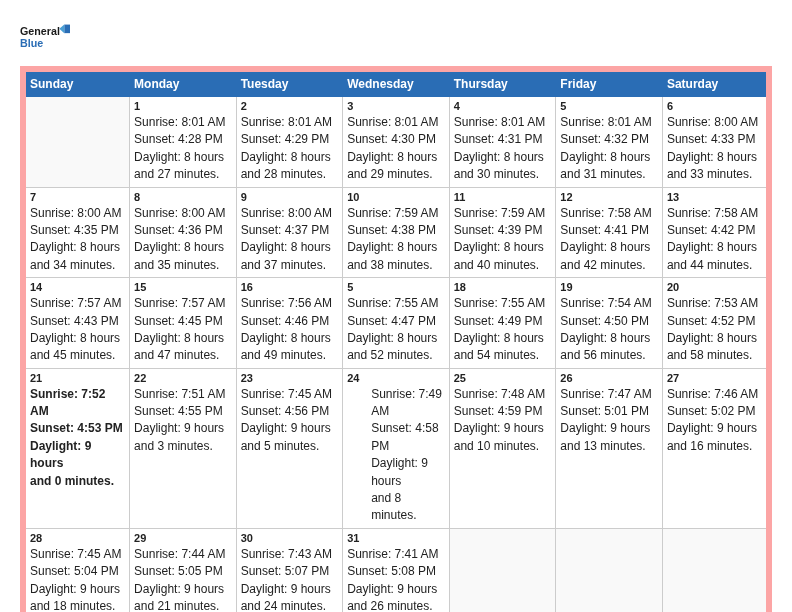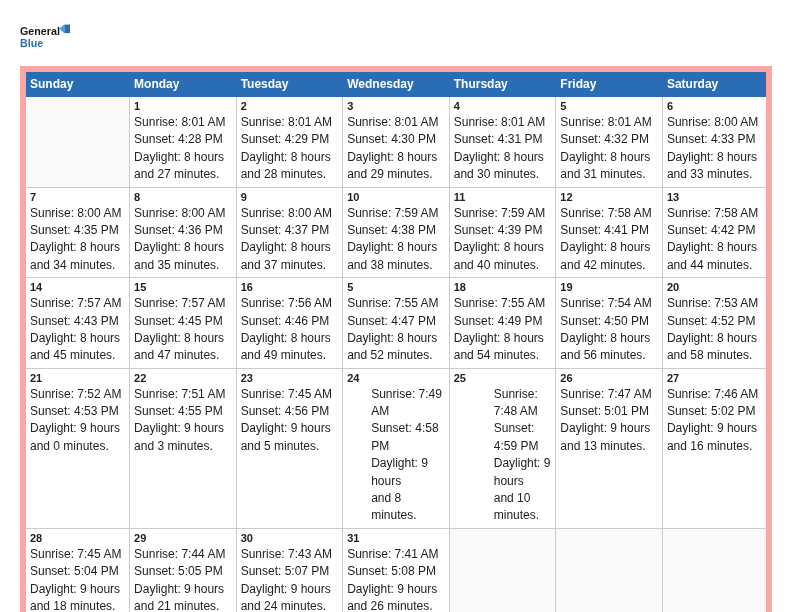--- a/index.html
+++ b/index.html
@@ -254,21 +254,21 @@
             <span class="day-num">20</span>
             <div class="day-info" style="white-space: pre-line;">Sunrise: 7:53 AM
 Sunset: 4:52 PM
 Daylight: 8 hours
 and 58 minutes.</div>
           </td>
         </tr>
         <tr>
           <td>
             <span class="day-num">21</span>
-            <div class="day-info" style="white-space: pre-line;">Sunrise: 7:52 AM
+            <div class="day-info" style="white-space: pre-line; font-weight: bold;">Sunrise: 7:52 AM
 Sunset: 4:53 PM
 Daylight: 9 hours
 and 0 minutes.</div>
           </td>
           <td>
             <span class="day-num">22</span>
             <div class="day-info" style="white-space: pre-line;">Sunrise: 7:51 AM
 Sunset: 4:55 PM
 Daylight: 9 hours
 and 3 minutes.</div>
@@ -282,21 +282,21 @@
           </td>
           <td>
             <span class="day-num">24</span>
             <div class="day-info" style="white-space: pre-line; margin-left: 24px;">Sunrise: 7:49 AM
 Sunset: 4:58 PM
 Daylight: 9 hours
 and 8 minutes.</div>
           </td>
           <td>
             <span class="day-num">25</span>
-            <div class="day-info" style="white-space: pre-line; margin-left: 40px;">Sunrise: 7:48 AM
+            <div class="day-info" style="white-space: pre-line;">Sunrise: 7:48 AM
 Sunset: 4:59 PM
 Daylight: 9 hours
 and 10 minutes.</div>
           </td>
           <td>
             <span class="day-num">26</span>
             <div class="day-info" style="white-space: pre-line;">Sunrise: 7:47 AM
 Sunset: 5:01 PM
 Daylight: 9 hours
 and 13 minutes.</div>

